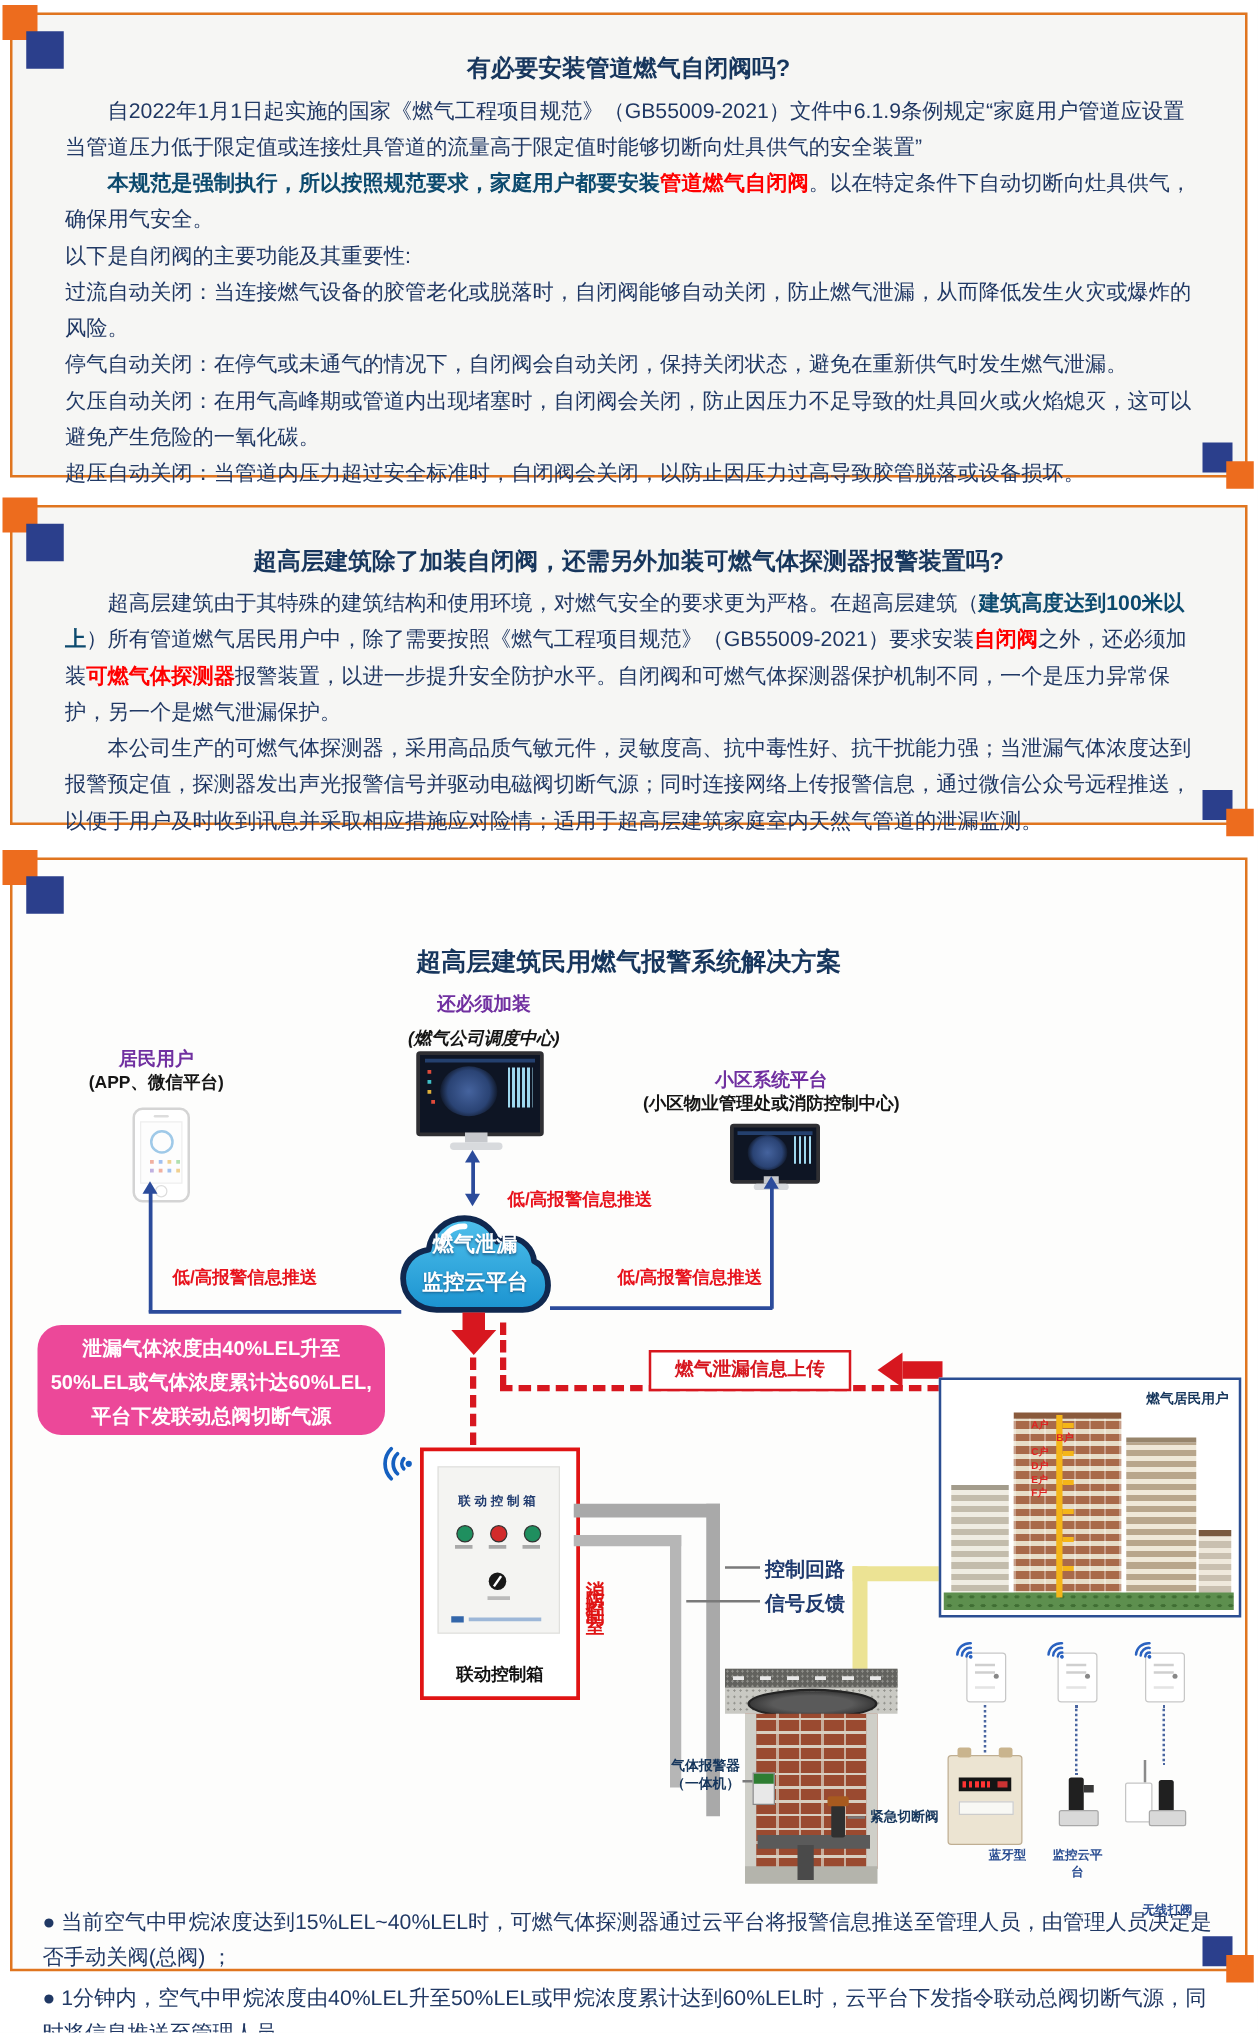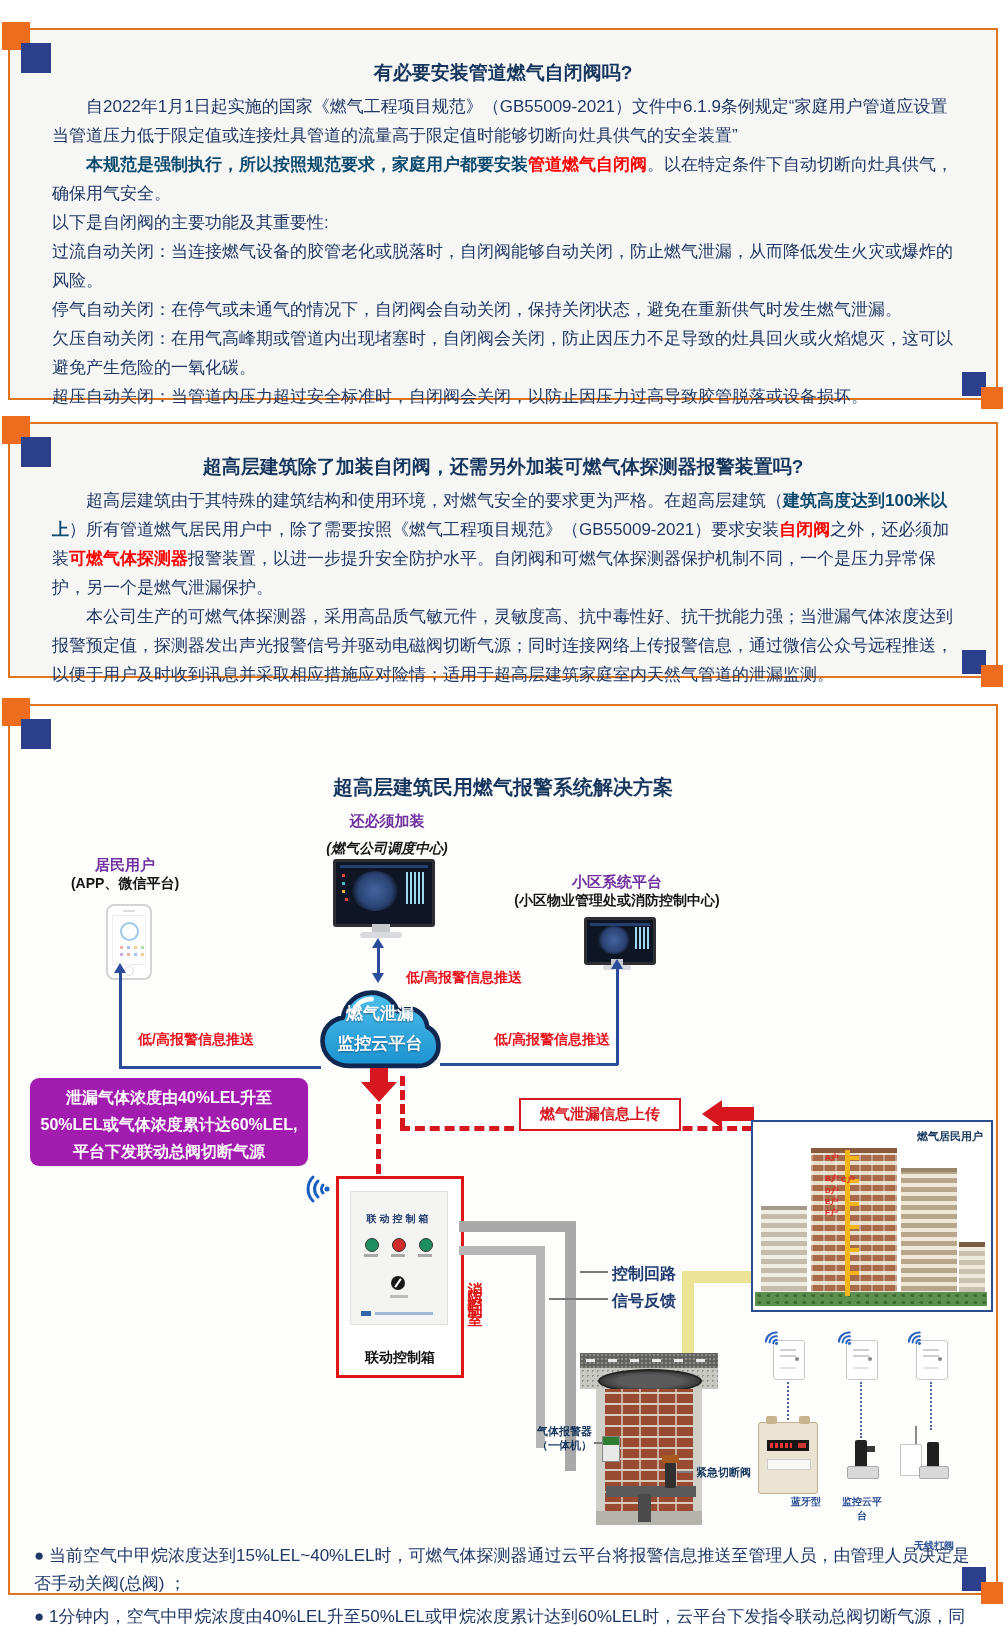--- a/index.html
+++ b/index.html
@@ -1,18 +1,18 @@
 <!DOCTYPE html>
 <html><head>
 <meta charset="utf-8">
 <style>
   html,body{margin:0;padding:0;}
   body{width:1006px;height:1626px;background:#ffffff;font-family:"Liberation Sans",sans-serif;overflow:hidden;position:relative;}
   .card{position:relative;margin-left:8px;width:986px;border:2px solid #E0751F;background:#f6f6f4;box-sizing:content-box;}
-  .card1{margin-top:28px;height:368px;overflow:visible;}
+  .card1{margin-top:10px;height:368px;overflow:visible;}
   .card2{margin-top:22px;height:252px;}
   .card3{margin-top:26px;height:887px;background:#fdfdfc;}
   
   .sq{position:absolute;}
   .sq-o-tl{left:-8px;top:-8px;width:28px;height:28px;background:#ED6C1E;z-index:3;}
   .sq-n-tl{left:11px;top:13px;width:30px;height:30px;background:#2B3F8C;z-index:4;}
   .sq-n-br{right:10px;bottom:2px;width:24px;height:24px;background:#2B3F8C;z-index:4;}
   .sq-o-br{right:-7px;bottom:-11px;width:22px;height:22px;background:#ED6C1E;z-index:5;}
   
   .card-title{margin:30px 30px 6px 30px;text-align:center;font-size:19px;font-weight:bold;color:#17365D;}
@@ -46,21 +46,21 @@
   .line-n{background:#2B4B9B;}
   .tri-up{width:0;height:0;border-left:6px solid rgba(0,0,0,0);border-right:6px solid rgba(0,0,0,0);border-bottom:10px solid #2B4B9B;}
   .tri-down{width:0;height:0;border-left:6px solid rgba(0,0,0,0);border-right:6px solid rgba(0,0,0,0);border-top:10px solid #2B4B9B;}
   
   .cloud-text{position:absolute;width:100%;text-align:center;color:#fff;font-weight:bold;font-size:17px;text-shadow:0 1px 2px rgba(12,40,80,.55);}
   
   .red{background:#D7171F;}
   .dash-v{border-left:5px dashed #D7171F;}
   .dash-h{border-top:5px dashed #D7171F;}
   .upload-box{background:#fff;border:2px solid #D7171F;color:#D7171F;font-weight:bold;font-size:15px;text-align:center;line-height:27px;}
-  .alert-box{background:#a21caf;border-radius:9px;color:#fff;font-weight:bold;font-size:16px;text-align:center;line-height:27px;padding-top:6px;}
+  .alert-box{background:#ec4899;border-radius:19px;color:#fff;font-weight:bold;font-size:16px;text-align:center;line-height:27px;padding-top:6px;}
   .arr-left-head{width:0;height:0;border-top:14px solid rgba(0,0,0,0);border-bottom:14px solid rgba(0,0,0,0);border-right:20px solid #D7171F;}
   .arr-down-head{width:0;height:0;border-left:18px solid rgba(0,0,0,0);border-right:18px solid rgba(0,0,0,0);border-top:20px solid #D7171F;}
   
   .cbox{border:3px solid #E01414;background:#fff;}
   .cbox-panel{position:absolute;left:11px;top:12px;width:96px;height:132px;background:#f4f4f2;border:1px solid #e0e0dd;}
   .cbox-title{position:absolute;top:20px;width:100%;text-align:center;font-size:10px;font-weight:bold;letter-spacing:3px;color:#1f3a6e;}
   .cbox-btn{position:absolute;top:46px;width:12px;height:12px;border-radius:50%;border:1px solid #333;}
   .cbox-btn-lbl{position:absolute;top:62px;width:14px;height:3px;background:#a9a9a9;}
   .cbox-knob{position:absolute;left:50%;top:84px;width:14px;height:14px;margin-left:-8px;border-radius:50%;background:#181818;}
   .cbox-knob:after{content:"";position:absolute;left:6px;top:2px;width:2px;height:10px;background:#fff;transform:rotate(35deg);}
@@ -305,22 +305,22 @@
   <div class="abs bframe" style="left:741px;top:414px;width:238px;height:188px;">
     <div class="bframe-label">燃气居民用户</div>
     <div class="tower3"></div>
     <div class="tower1"></div>
     <div class="tower2"></div>
     <div class="house4"></div>
     <div class="greens"></div>
     <div class="riser"></div>
     <div class="riser-stubs"></div>
     <span class="floor-lbl" style="top:30px;">A户</span>
-    <span class="floor-lbl" style="top:51px;">B户</span>
-    <span class="floor-lbl" style="top:52px;padding-left:16px;">C户</span>
+    <span class="floor-lbl" style="top:41px;padding-left:20px;">B户</span>
+    <span class="floor-lbl" style="top:52px;">C户</span>
     <span class="floor-lbl" style="top:63px;">D户</span>
     <span class="floor-lbl" style="top:74px;">E户</span>
     <span class="floor-lbl" style="top:85px;">F户</span>
   </div>
 
   <div class="abs detector" style="left:763px;top:634px;width:30px;height:38px;">
     <div class="det-line"></div>
       <div class="det-dot"></div>
   </div>
   <div class="abs" style="left:752px;top:622px;width:20px;height:20px;transform:rotate(-40deg);">

